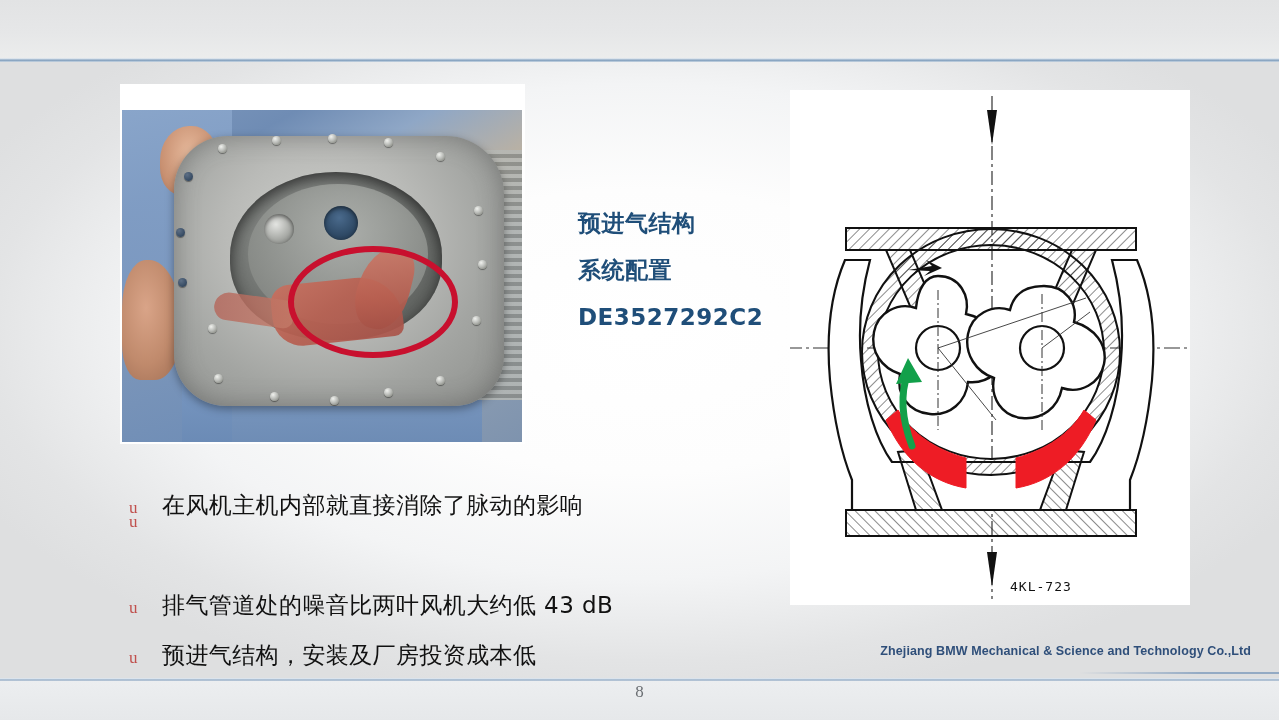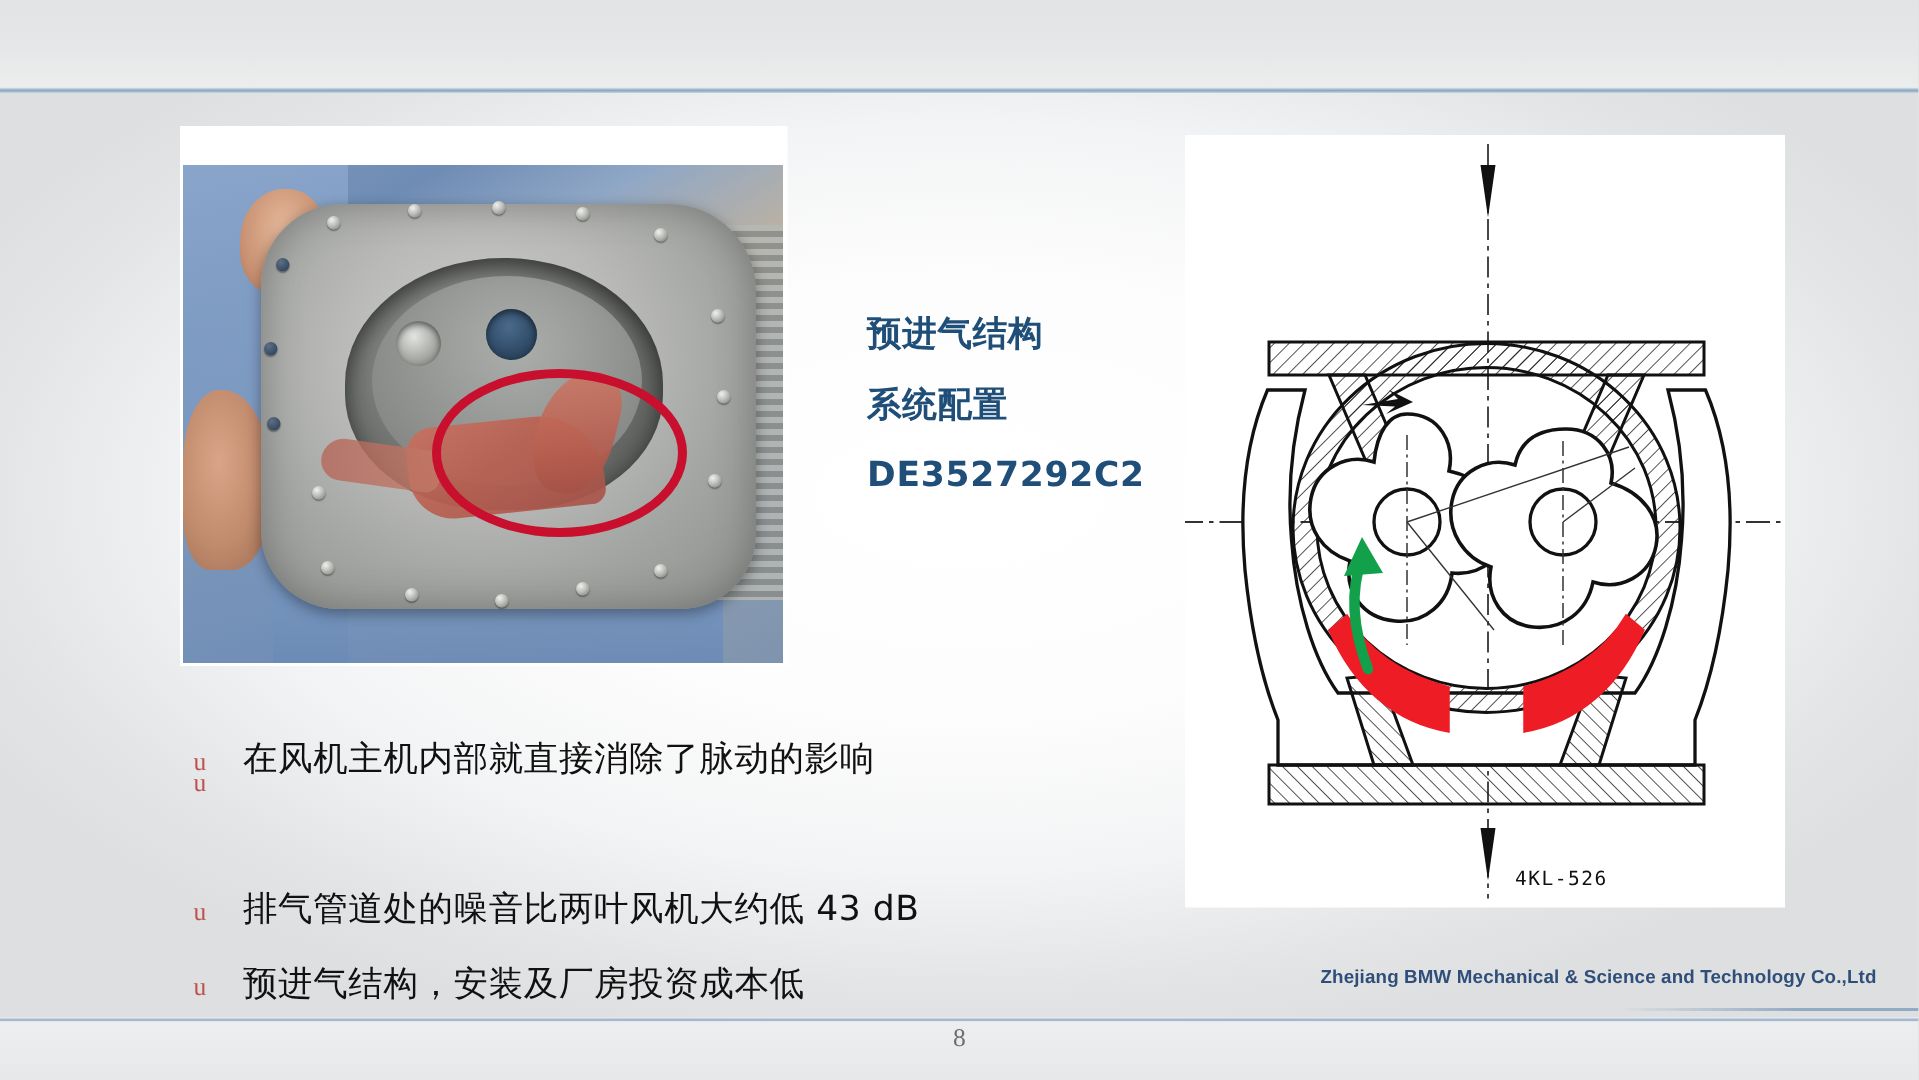--- a/index.html
+++ b/index.html
@@ -301,21 +301,21 @@
       <line x1="252" y1="204" x2="252" y2="340" stroke="#333" stroke-width="1" stroke-dasharray="10,3,2,3"></line>
       <line x1="148" y1="258" x2="296" y2="208" stroke="#333" stroke-width="0.9"></line>
       <line x1="252" y1="258" x2="300" y2="222" stroke="#333" stroke-width="0.9"></line>
       <line x1="148" y1="258" x2="206" y2="330" stroke="#333" stroke-width="0.9"></line>
 
       <polygon points="118,180 142,176 136,170 152,178 134,186 140,181" fill="#111"></polygon>
 
       <path d="M122 356 C112 330 110 304 118 282" fill="none" stroke="#12a04a" stroke-width="7" stroke-linecap="round"></path>
       <polygon points="118,268 106,294 132,292" fill="#12a04a"></polygon>
     </svg>
-    <div id="diagram-label">4KL-526</div>
+    <div id="diagram-label">4KL-723</div>
   </div>
 
   <div id="bullets">
     <div class="bullet">
       <span class="bullet-mark">u</span>
       <span class="bullet-text">在风机主机内部就直接消除了脉动的影响</span>
     </div>
     <div class="bullet">
       <span class="bullet-mark">u</span>
     </div>

